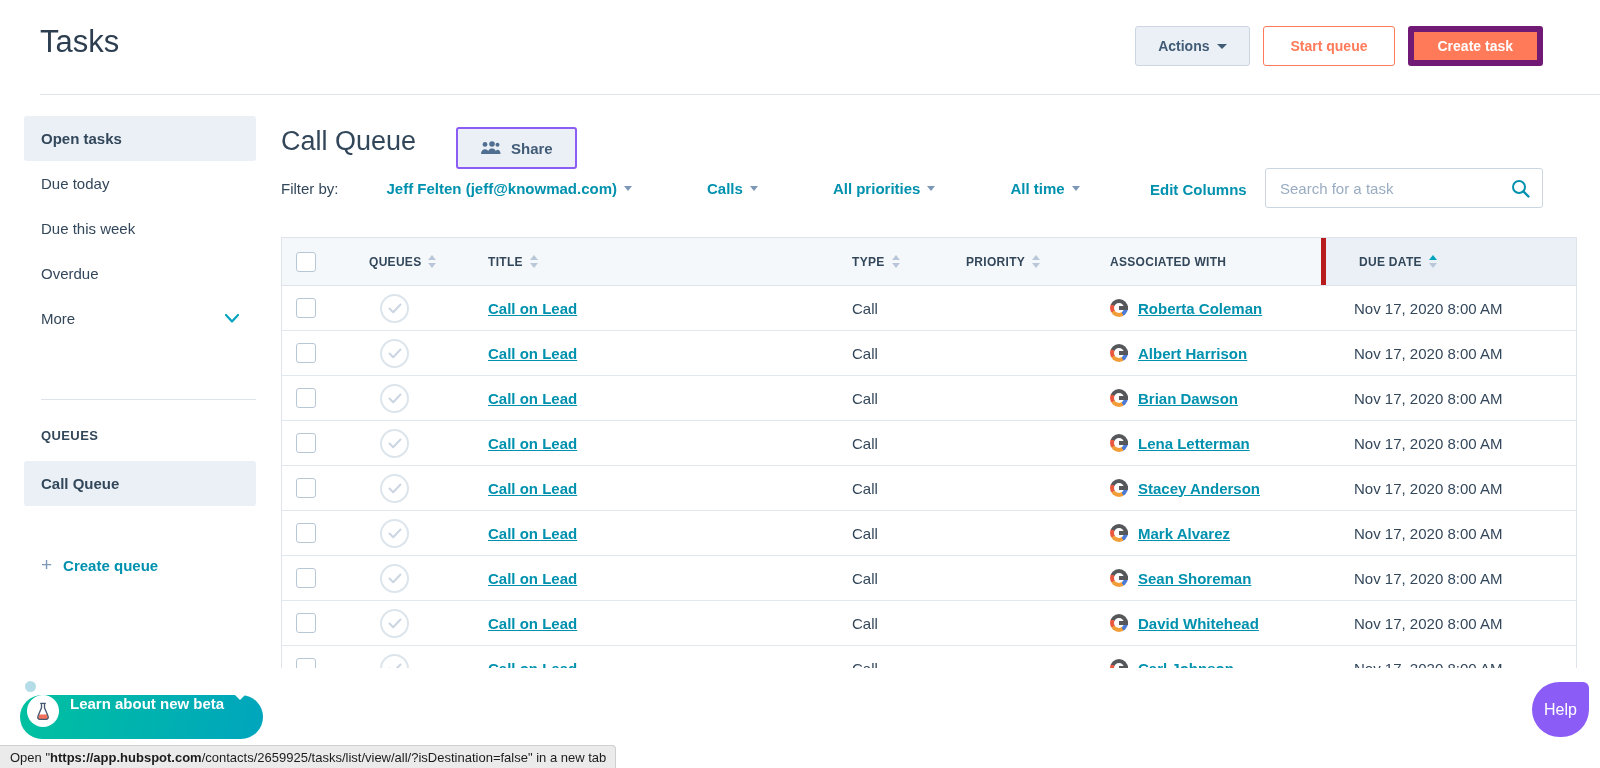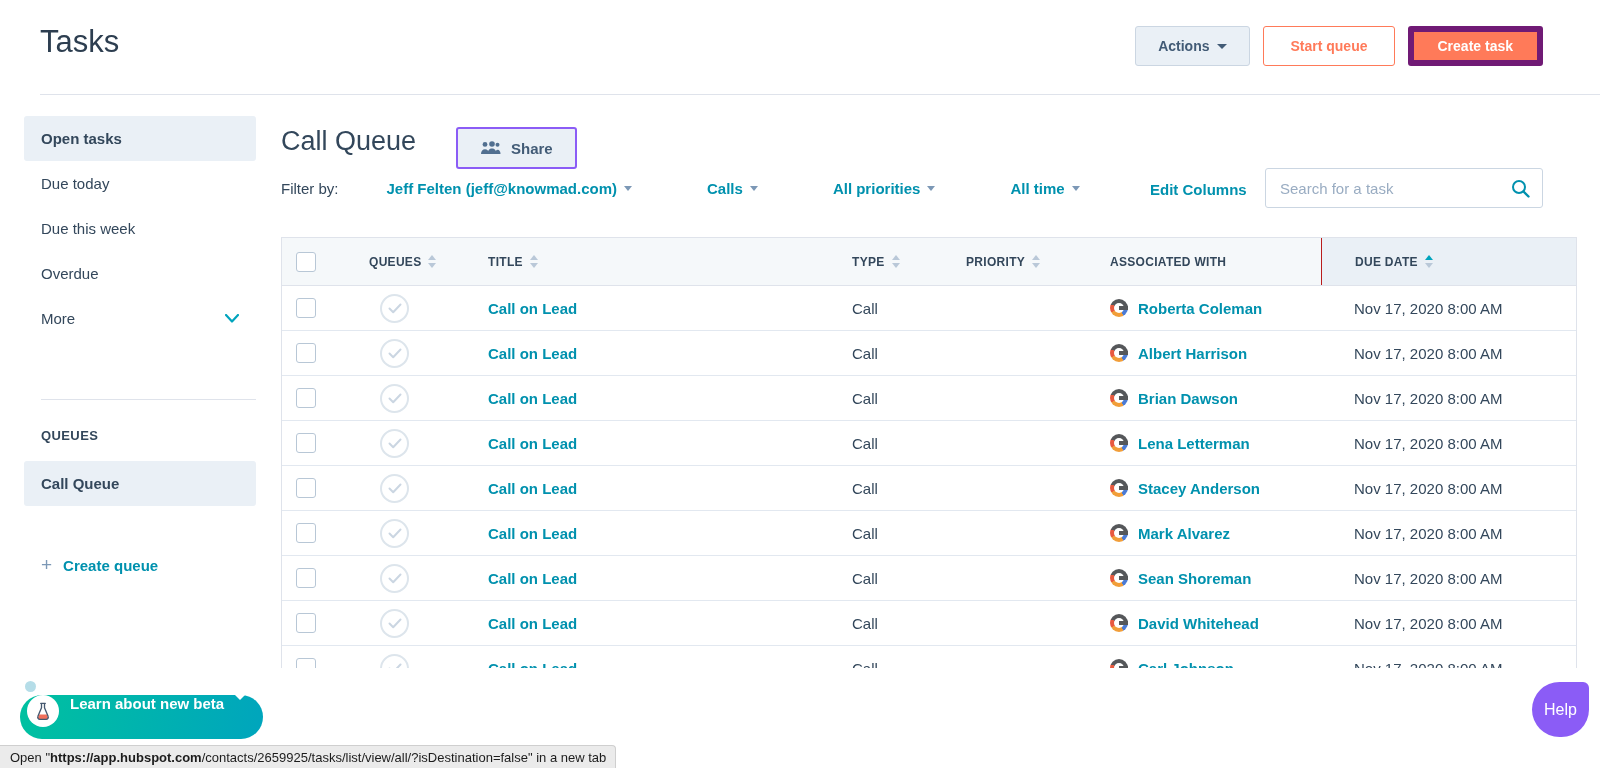--- a/index.html
+++ b/index.html
@@ -53,38 +53,38 @@
   .tgrid { display:grid; grid-template-columns:74px 115px 370px 110px 140px 230px 1fr; align-items:center; }
   .thead { height:48px; background:#f5f8fa; border-bottom:1px solid #dfe3eb;
            font-size:12px; font-weight:700; color:#33475b; letter-spacing:.3px; }
   .th { display:flex; align-items:center; height:100%; }
   .th:nth-child(1) { padding-left:14px; }
   .th:nth-child(2) { padding-left:13px; }
   .th:nth-child(3) { padding-left:17px; }
   .th:nth-child(4) { padding-left:11px; }
   .th:nth-child(5) { padding-left:15px; }
   .th:nth-child(6) { padding-left:19px; }
-  .th:nth-child(7) { padding-left:33px; background:#eaf0f6; border-left:1px solid #b91c1c; }
+  .th:nth-child(7) { padding-left:33px; background:#eaf0f6; border-left:5px solid #b91c1c; }
   .sort { display:inline-flex; flex-direction:column; gap:3px; margin-left:7px; }
   .tri-up { width:0; height:0; border-left:4px solid transparent; border-right:4px solid transparent; border-bottom:5px solid #b9c8d8; }
   .tri-down { width:0; height:0; border-left:4px solid transparent; border-right:4px solid transparent; border-top:5px solid #b9c8d8; }
   .tri-up.active { border-bottom-color:#00a4bd; }
   .trow { height:45px; border-bottom:1px solid #e2e8f0; font-size:15px; background:#fff; }
   .td { display:flex; align-items:center; height:100%; }
   .td:nth-child(1) { padding-left:14px; }
   .td:nth-child(2) { padding-left:24px; }
   .td:nth-child(3) { padding-left:17px; }
   .td:nth-child(4) { padding-left:11px; }
   .td:nth-child(5) { padding-left:15px; }
   .td:nth-child(6) { padding-left:19px; gap:10px; }
   .td:nth-child(7) { padding-left:33px; }
   .checkbox { width:20px; height:20px; border:1px solid #b8c7d6; border-radius:3px; background:#fff; cursor:pointer; }
   .status-circle { width:29px; height:29px; border-radius:50%; border:2px solid #dde5ec;
                    display:flex; align-items:center; justify-content:center; cursor:pointer; }
-  .task-link { color:#0091ae; font-weight:600; cursor:pointer; }
+  .task-link { color:#0091ae; font-weight:600; cursor:pointer;text-decoration:underline; }
   .g-icon { position:relative; width:18px; height:18px; border-radius:50%; flex:0 0 18px;
             background:conic-gradient(from 90deg,#4b7bd4 0 60deg,#f19e39 60deg 150deg,#e8593f 150deg 205deg,#55575a 205deg 360deg); }
   .g-icon::before { content:""; position:absolute; inset:4px; background:#fff; border-radius:50%; }
   .g-icon::after { content:""; position:absolute; top:7px; left:9px; width:9px; height:4px; background:#55575a; }
 
   
   .beta-dot { position:absolute; left:25px; top:681px; width:11px; height:11px; border-radius:50%; background:#b5dde8; }
   .beta-btn { position:absolute; left:20px; top:695px; height:44px; border-radius:22px;
               background:linear-gradient(100deg,#00c1a0 0%,#00a5bd 100%);
               display:flex; align-items:flex-start; gap:11px; padding:0 18px 0 7px;

